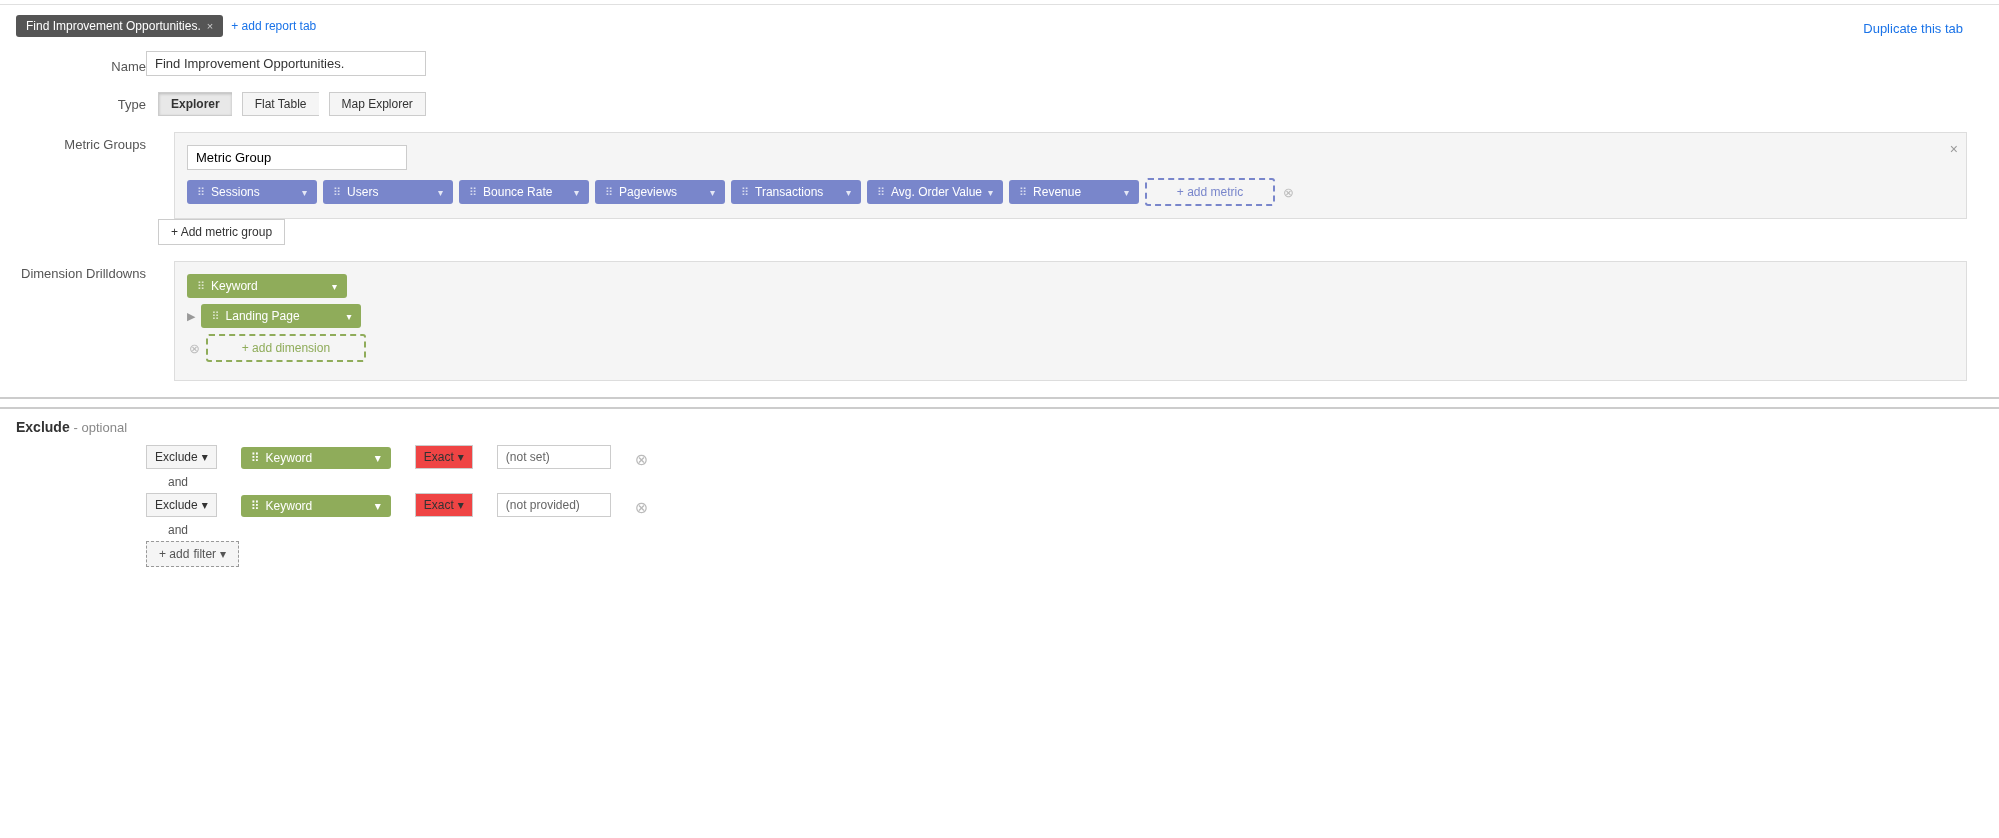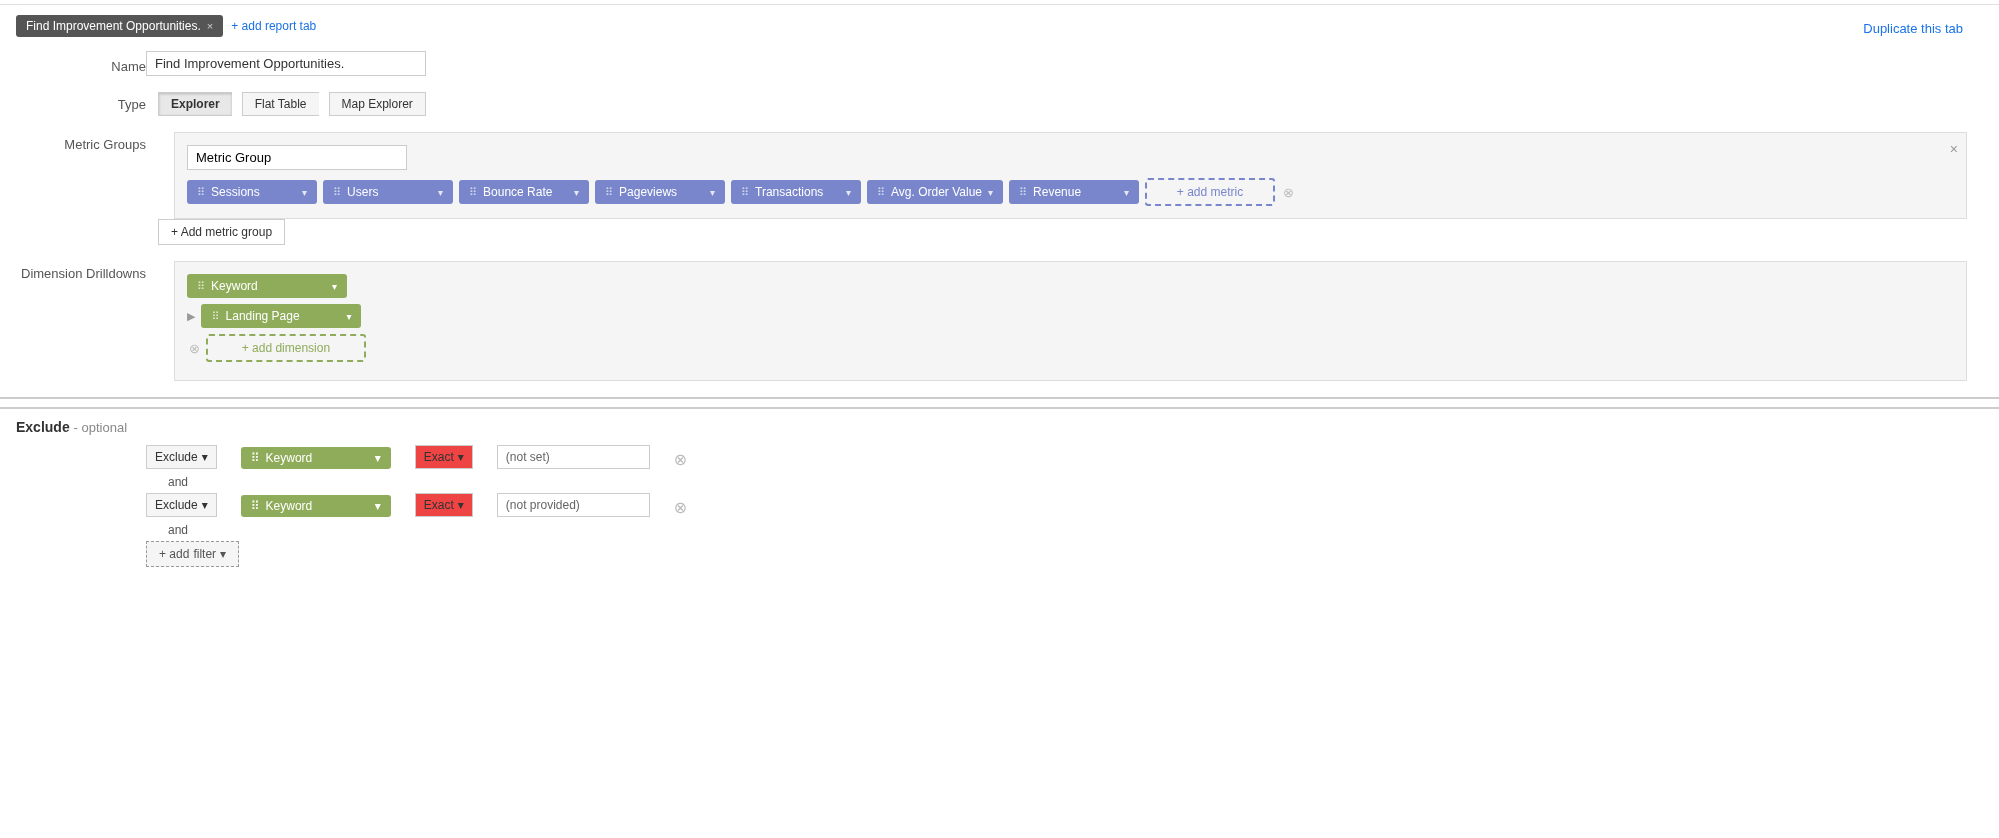--- a/index.html
+++ b/index.html
@@ -292,21 +292,21 @@
       font-size: 12px;
       cursor: pointer;
       display: flex;
       align-items: center;
       gap: 4px;
     }
     .filter-value-input {
       border: 1px solid #ccc;
       padding: 4px 8px;
       font-size: 12px;
-      width: 153px;
+      width: 114px;
       color: #666;
     }
     .add-filter-btn {
       border: 1px dashed #999;
       background: #f5f5f5;
       padding: 5px 12px;
       font-size: 12px;
       cursor: pointer;
       color: #555;
       display: flex;

